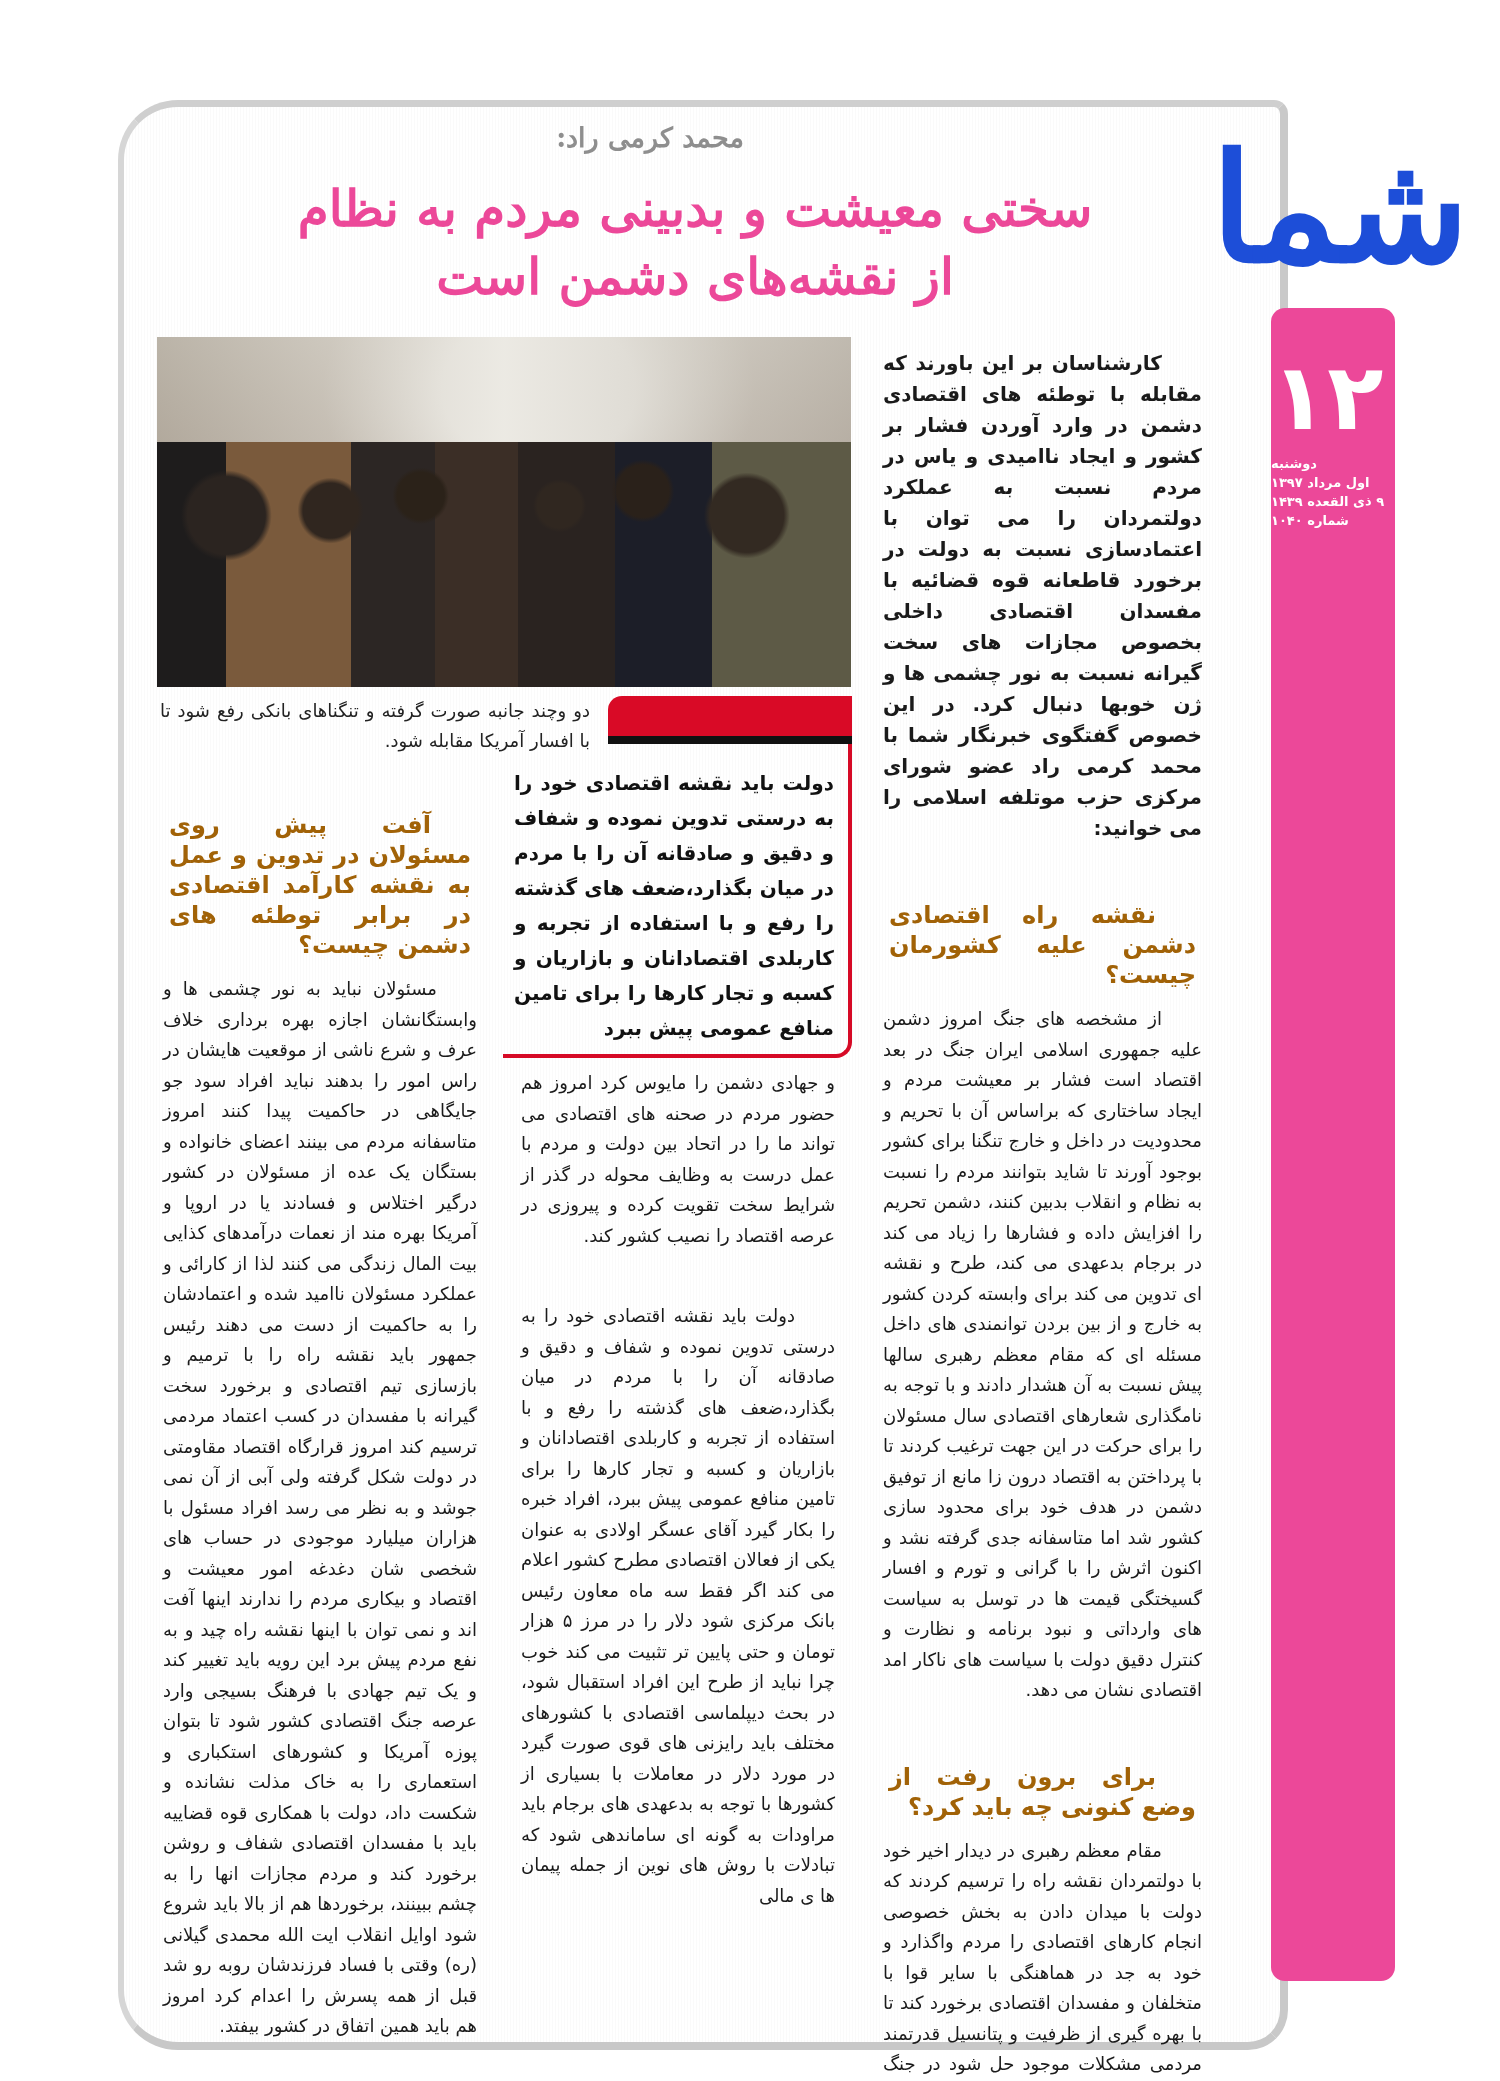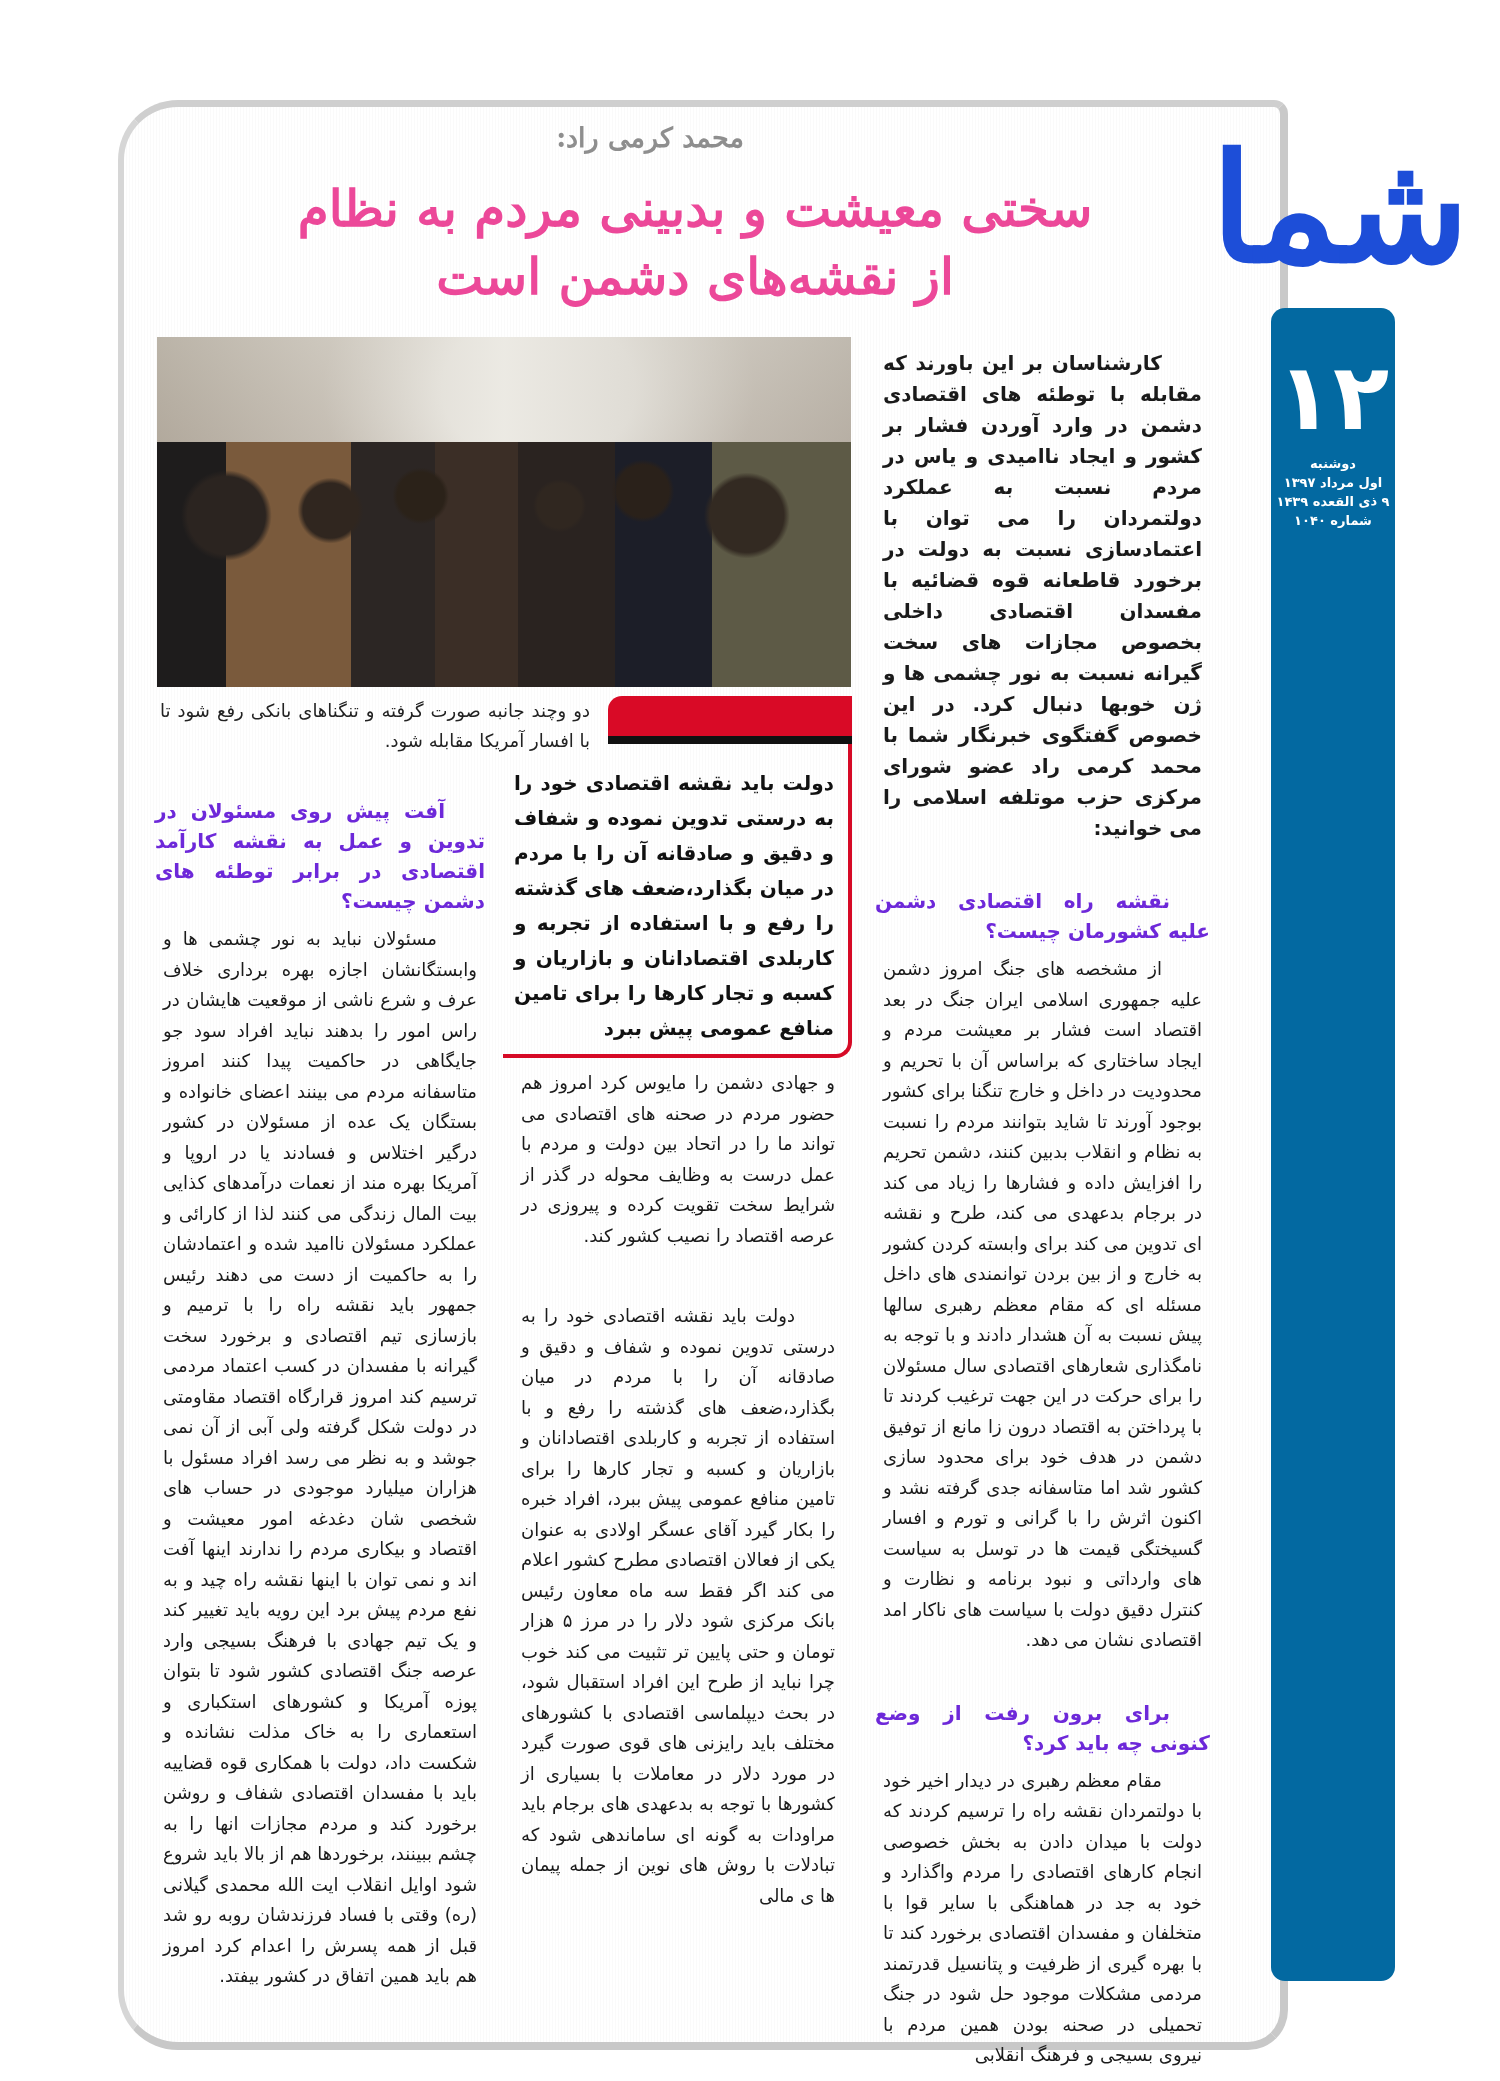--- a/index.html
+++ b/index.html
@@ -10,21 +10,21 @@
   
   .logo {
     position: absolute; left: 1275px; top: 108px; width: 130px; height: 200px;
     display: flex; align-items: center; justify-content: center;
     color: #1d4ed8; font-family: "DejaVu Serif", serif; font-weight: bold;
     font-size: 150px; line-height: 1; direction: rtl;
   }
   
   .sidebar {
     position: absolute; left: 1271px; top: 308px; width: 124px; height: 1673px;
-    background: #0369a1; border-radius: 14px; color: #fff; text-align: center;
+    background: #ec4899; border-radius: 14px; color: #fff; text-align: left;
   }
   .page-no {
     margin-top: 44px; font-size: 92px; font-weight: bold; line-height: 1;
     font-family: "DejaVu Sans", sans-serif; direction: rtl;
   }
   .issue-info { margin-top: 10px; font-size: 13px; font-weight: bold; line-height: 19px; direction: rtl; }
   
   .frame {
     position: absolute; left: 118px; top: 100px; width: 1170px; height: 1950px;
     border-top: 7px solid #cfcfcf; border-bottom: 8px solid #c8c8c8;
@@ -76,21 +76,21 @@
   }
   .pullquote .bar-red { position:absolute; right: -4px; top: 0; width: 244px; height: 40px; background: #d90a26; border-top-left-radius: 14px; }
   .pullquote .bar-black { position:absolute; right: -4px; top: 40px; width: 244px; height: 8px; background: #111; }
   .pullquote .text {
     position: absolute; right: 14px; top: 70px; width: 320px; direction: rtl; text-align: justify;
     font-weight: bold; font-size: 20px; line-height: 35px; color: #111;
   }
   
   .col { position: absolute; direction: rtl; text-align: justify; font-size: 18px; line-height: 30.5px; color: #1a1a1a; }
   .col p { margin: 8px; text-indent: 40px; }
-  .col h3 { margin: 0; font-size: 20px; line-height: 30px; font-weight: bold; text-indent: 40px; color: #6d28d9; }
+  .col h3 { margin: 14px; font-size: 24px; line-height: 30px; font-weight: bold; text-indent: 40px; color: #a16207; }
   .col .intro { font-weight: bold; font-size: 20px; line-height: 31px; }
   .col .gap { height: 34px; }
   .col-right { left: 875px; top: 340px; width: 335px; }
   .col-mid { left: 513px; top: 1060px; width: 330px; }
   .col-left { left: 155px; top: 796px; width: 330px; }
 </style>
 </head>
 <body>
 
 <div class="frame"></div>

